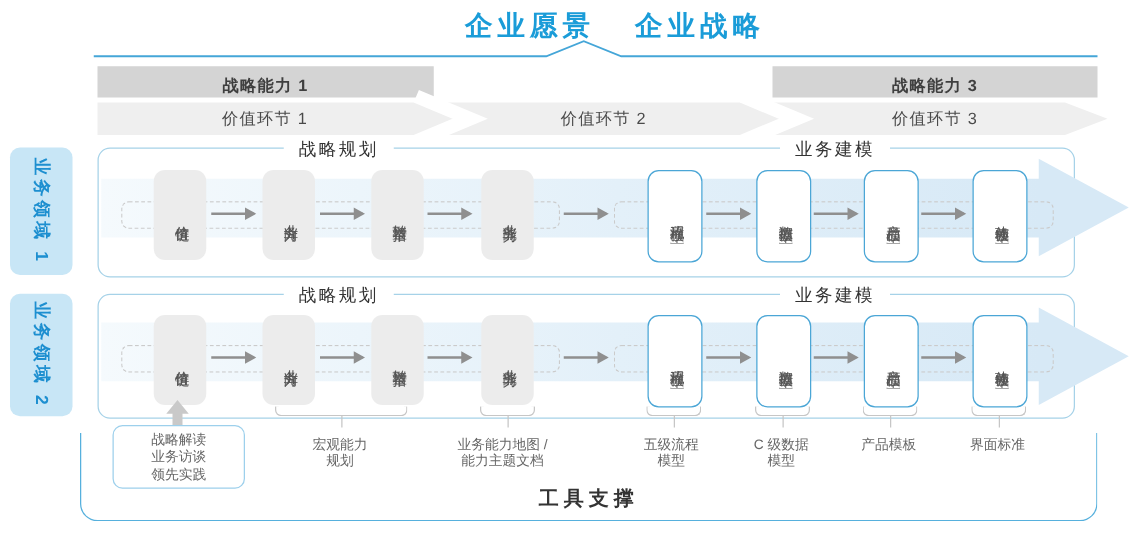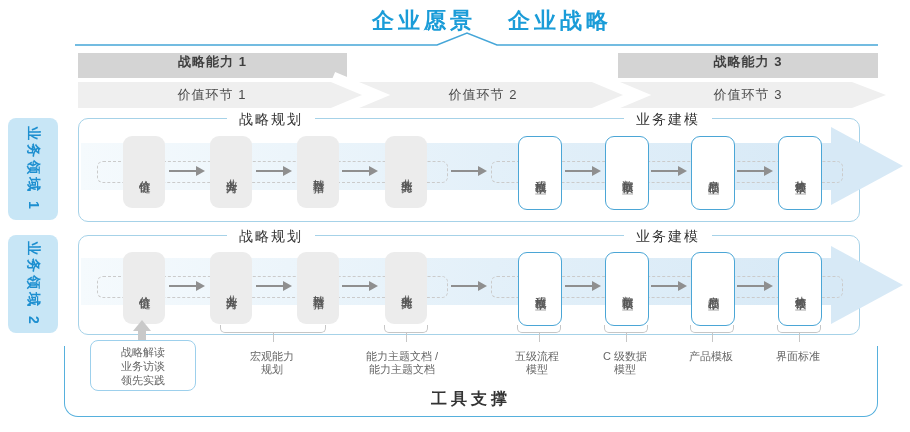--- a/index.html
+++ b/index.html
@@ -6,21 +6,21 @@
   body{font-family:"Liberation Sans","DejaVu Sans",sans-serif;}
   #stage{position:relative;width:910px;height:432px;background:#fff;overflow:hidden;}
 
   .abs{position:absolute;}
 
   
   .title-row{position:absolute;left:372px;top:6px;display:flex;gap:32px;}
   .title-row span{font-size:22px;font-weight:bold;color:#1a9cd8;letter-spacing:4px;white-space:nowrap;}
 
   
-  .cap-bar{position:absolute;top:53px;height:25px;background:#d4d4d4;display:flex;align-items:flex-start;justify-content:center;font-size:13px;font-weight:600;color:#3f3f3f;letter-spacing:1px;}
+  .cap-bar{position:absolute;top:53px;height:25px;background:#d4d4d4;display:flex;align-items:flex-end;justify-content:center;font-size:13px;font-weight:600;color:#3f3f3f;letter-spacing:1px;}
 
   
   .vl-label{position:absolute;top:84px;height:22px;width:140px;display:flex;align-items:center;justify-content:center;font-size:13px;color:#4a4a4a;letter-spacing:1px;}
 
   
   .domain-label{position:absolute;left:8px;width:50px;background:#c8e6f6;border-radius:8px;display:flex;align-items:center;justify-content:center;}
   .domain-label span{transform:rotate(90deg);white-space:nowrap;font-size:14px;font-weight:bold;color:#1d8fd0;letter-spacing:3px;}
 
   
   .row-box{position:absolute;left:78px;width:780px;border:1px solid #a6d2e8;border-radius:10px;background:#fff;}
@@ -193,21 +193,21 @@
   <div class="bracket" style="left:517px;width:42px;"></div>
   <div class="bracket" style="left:604px;width:42px;"></div>
   <div class="bracket" style="left:690px;width:42px;"></div>
   <div class="bracket" style="left:777px;width:42px;"></div>
 
   <div class="note" style="left:212px;">
     <div>宏观能力</div>
     <div>规划</div>
   </div>
   <div class="note" style="left:342px;">
-    <div>能力主题文档 /</div>
+    <div>业务能力地图 /</div>
     <div>能力主题文档</div>
   </div>
   <div class="note" style="left:477px;">
     <div>五级流程</div>
     <div>模型</div>
   </div>
   <div class="note" style="left:565px;">
     <div>C 级数据</div>
     <div>模型</div>
   </div>

